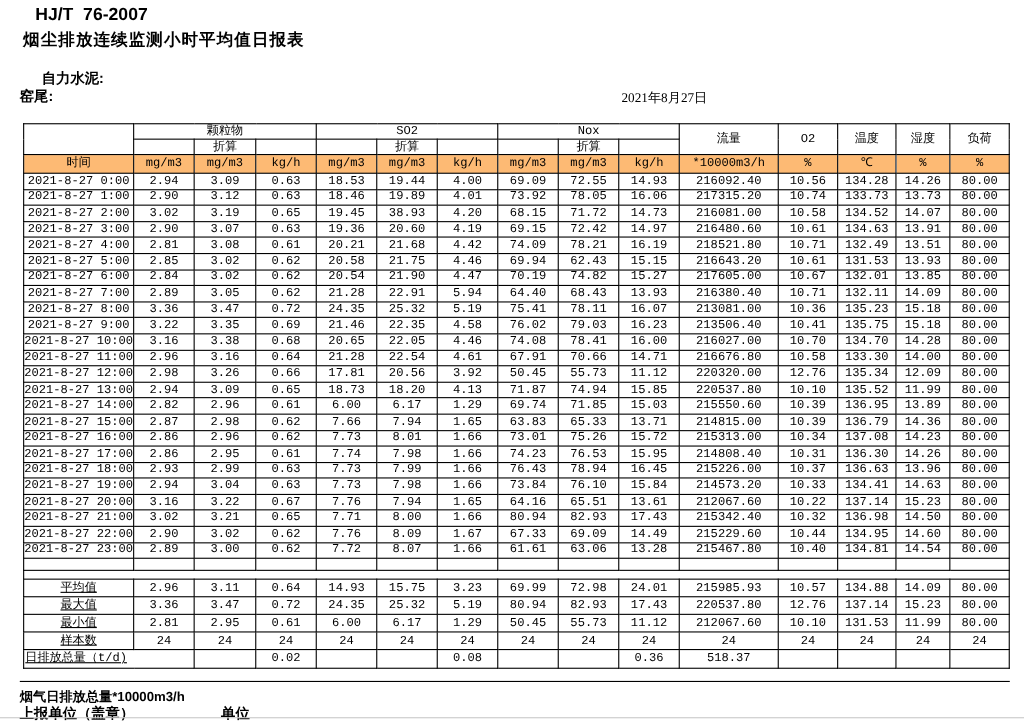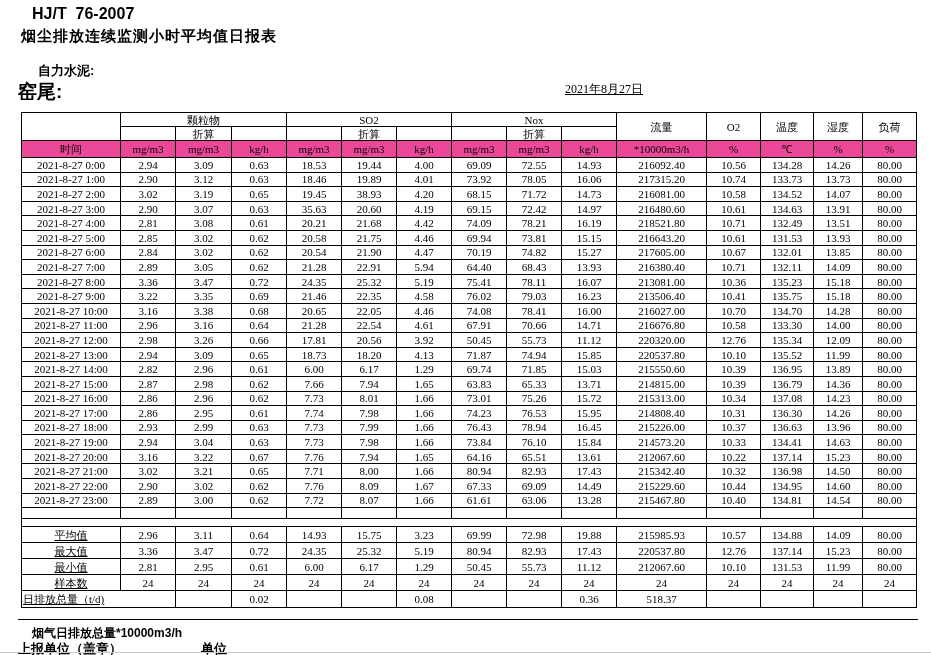--- a/index.html
+++ b/index.html
@@ -4,45 +4,45 @@
 <style>
   html,body{margin:0;padding:0;}
   body{
     width:931px;height:655px;background:#ffffff;position:relative;
     font-family:"Liberation Sans",sans-serif;color:#000;overflow:hidden;
   }
   .abs{position:absolute;}
   #std{left:32px;top:5px;font-weight:bold;font-size:16px;white-space:pre;}
   #title{left:21px;top:27px;width:580px;text-align:left;font-weight:bold;font-size:15px;letter-spacing:1px;}
   #company{left:18px;top:62px;font-weight:bold;font-size:13px;margin-left:20px;}
-  #site{left:18px;top:79px;font-weight:bold;font-size:19px;}
-  #rdate{left:565px;top:81px;font-size:12px;font-family:"Liberation Serif",serif;text-decoration:underline;}
+  #site{left:18px;top:79px;font-weight:bold;font-size:13px;}
+  #rdate{left:565px;top:81px;font-size:12px;font-family:"Liberation Serif",serif;}
 
   table#tbl{
     position:absolute;left:21px;top:112px;border-collapse:collapse;table-layout:fixed;
-    font-family:Liberation Serif, serif;
+    font-family:Liberation Mono, monospace;
   }
   #tbl td{
     border:1px solid #000;text-align:center;padding:0;font-size:11px;line-height:12px;
     overflow:hidden;white-space:nowrap;
   }
   tr.hr1 td{height:13px;font-size:12px;border-top:2px solid #000;}
   tr.hr2 td{height:13px;font-size:12px;border-top:1px solid #000;}
-  tr.grn td{height:16px;background:#ec4899;}
+  tr.grn td{height:16px;background:#fdba74;}
   tr.grn td.tlabel{font-size:12px;}
   tr.dr{height:14.6px;}
   tr.er{height:11px;}
   tr.sp td{border:none;height:7px;background:#fff;}
   tr.sm{height:16px;}
   tr.tot{height:17px;}
   #tbl td.lbl{text-decoration:underline;font-size:11px;}
   #tbl tr.tot td.lbl{text-align:left;padding-left:1px;}
 
   #rule{left:18px;top:619px;width:900px;height:1px;background:#000;}
-  #note{left:18px;top:625px;font-weight:bold;font-size:12px;margin-left:14px;}
+  #note{left:18px;top:625px;font-weight:bold;font-size:12px;}
   #runit{left:18px;top:640px;font-weight:bold;font-size:13px;}
   #unit2{left:201px;top:640px;font-weight:bold;font-size:13px;}
   #bline{left:0;top:652px;width:931px;height:1px;background:#c9c9c9;}
 </style>
 </head>
 <body>
 
 <div class="abs" id="std">HJ/T  76-2007</div>
 <div class="abs" id="title">烟尘排放连续监测小时平均值日报表</div>
 <div class="abs" id="company">自力水泥:</div>
@@ -158,21 +158,21 @@
         <td>10.58</td>
         <td>134.52</td>
         <td>14.07</td>
         <td>80.00</td>
       </tr>
       <tr class="dr">
         <td>2021-8-27 3:00</td>
         <td>2.90</td>
         <td>3.07</td>
         <td>0.63</td>
-        <td>35.63</td>
+        <td>19.36</td>
         <td>20.60</td>
         <td>4.19</td>
         <td>69.15</td>
         <td>72.42</td>
         <td>14.97</td>
         <td>216480.60</td>
         <td>10.61</td>
         <td>134.63</td>
         <td>13.91</td>
         <td>80.00</td>
@@ -196,21 +196,21 @@
       </tr>
       <tr class="dr">
         <td>2021-8-27 5:00</td>
         <td>2.85</td>
         <td>3.02</td>
         <td>0.62</td>
         <td>20.58</td>
         <td>21.75</td>
         <td>4.46</td>
         <td>69.94</td>
-        <td>73.81</td>
+        <td>62.43</td>
         <td>15.15</td>
         <td>216643.20</td>
         <td>10.61</td>
         <td>131.53</td>
         <td>13.93</td>
         <td>80.00</td>
       </tr>
       <tr class="dr">
         <td>2021-8-27 6:00</td>
         <td>2.84</td>
@@ -540,21 +540,21 @@
       <tr class="sm">
         <td class="lbl">平均值</td>
         <td>2.96</td>
         <td>3.11</td>
         <td>0.64</td>
         <td>14.93</td>
         <td>15.75</td>
         <td>3.23</td>
         <td>69.99</td>
         <td>72.98</td>
-        <td>19.88</td>
+        <td>24.01</td>
         <td>215985.93</td>
         <td>10.57</td>
         <td>134.88</td>
         <td>14.09</td>
         <td>80.00</td>
       </tr>
       <tr class="sm">
         <td class="lbl">最大值</td>
         <td>3.36</td>
         <td>3.47</td>

